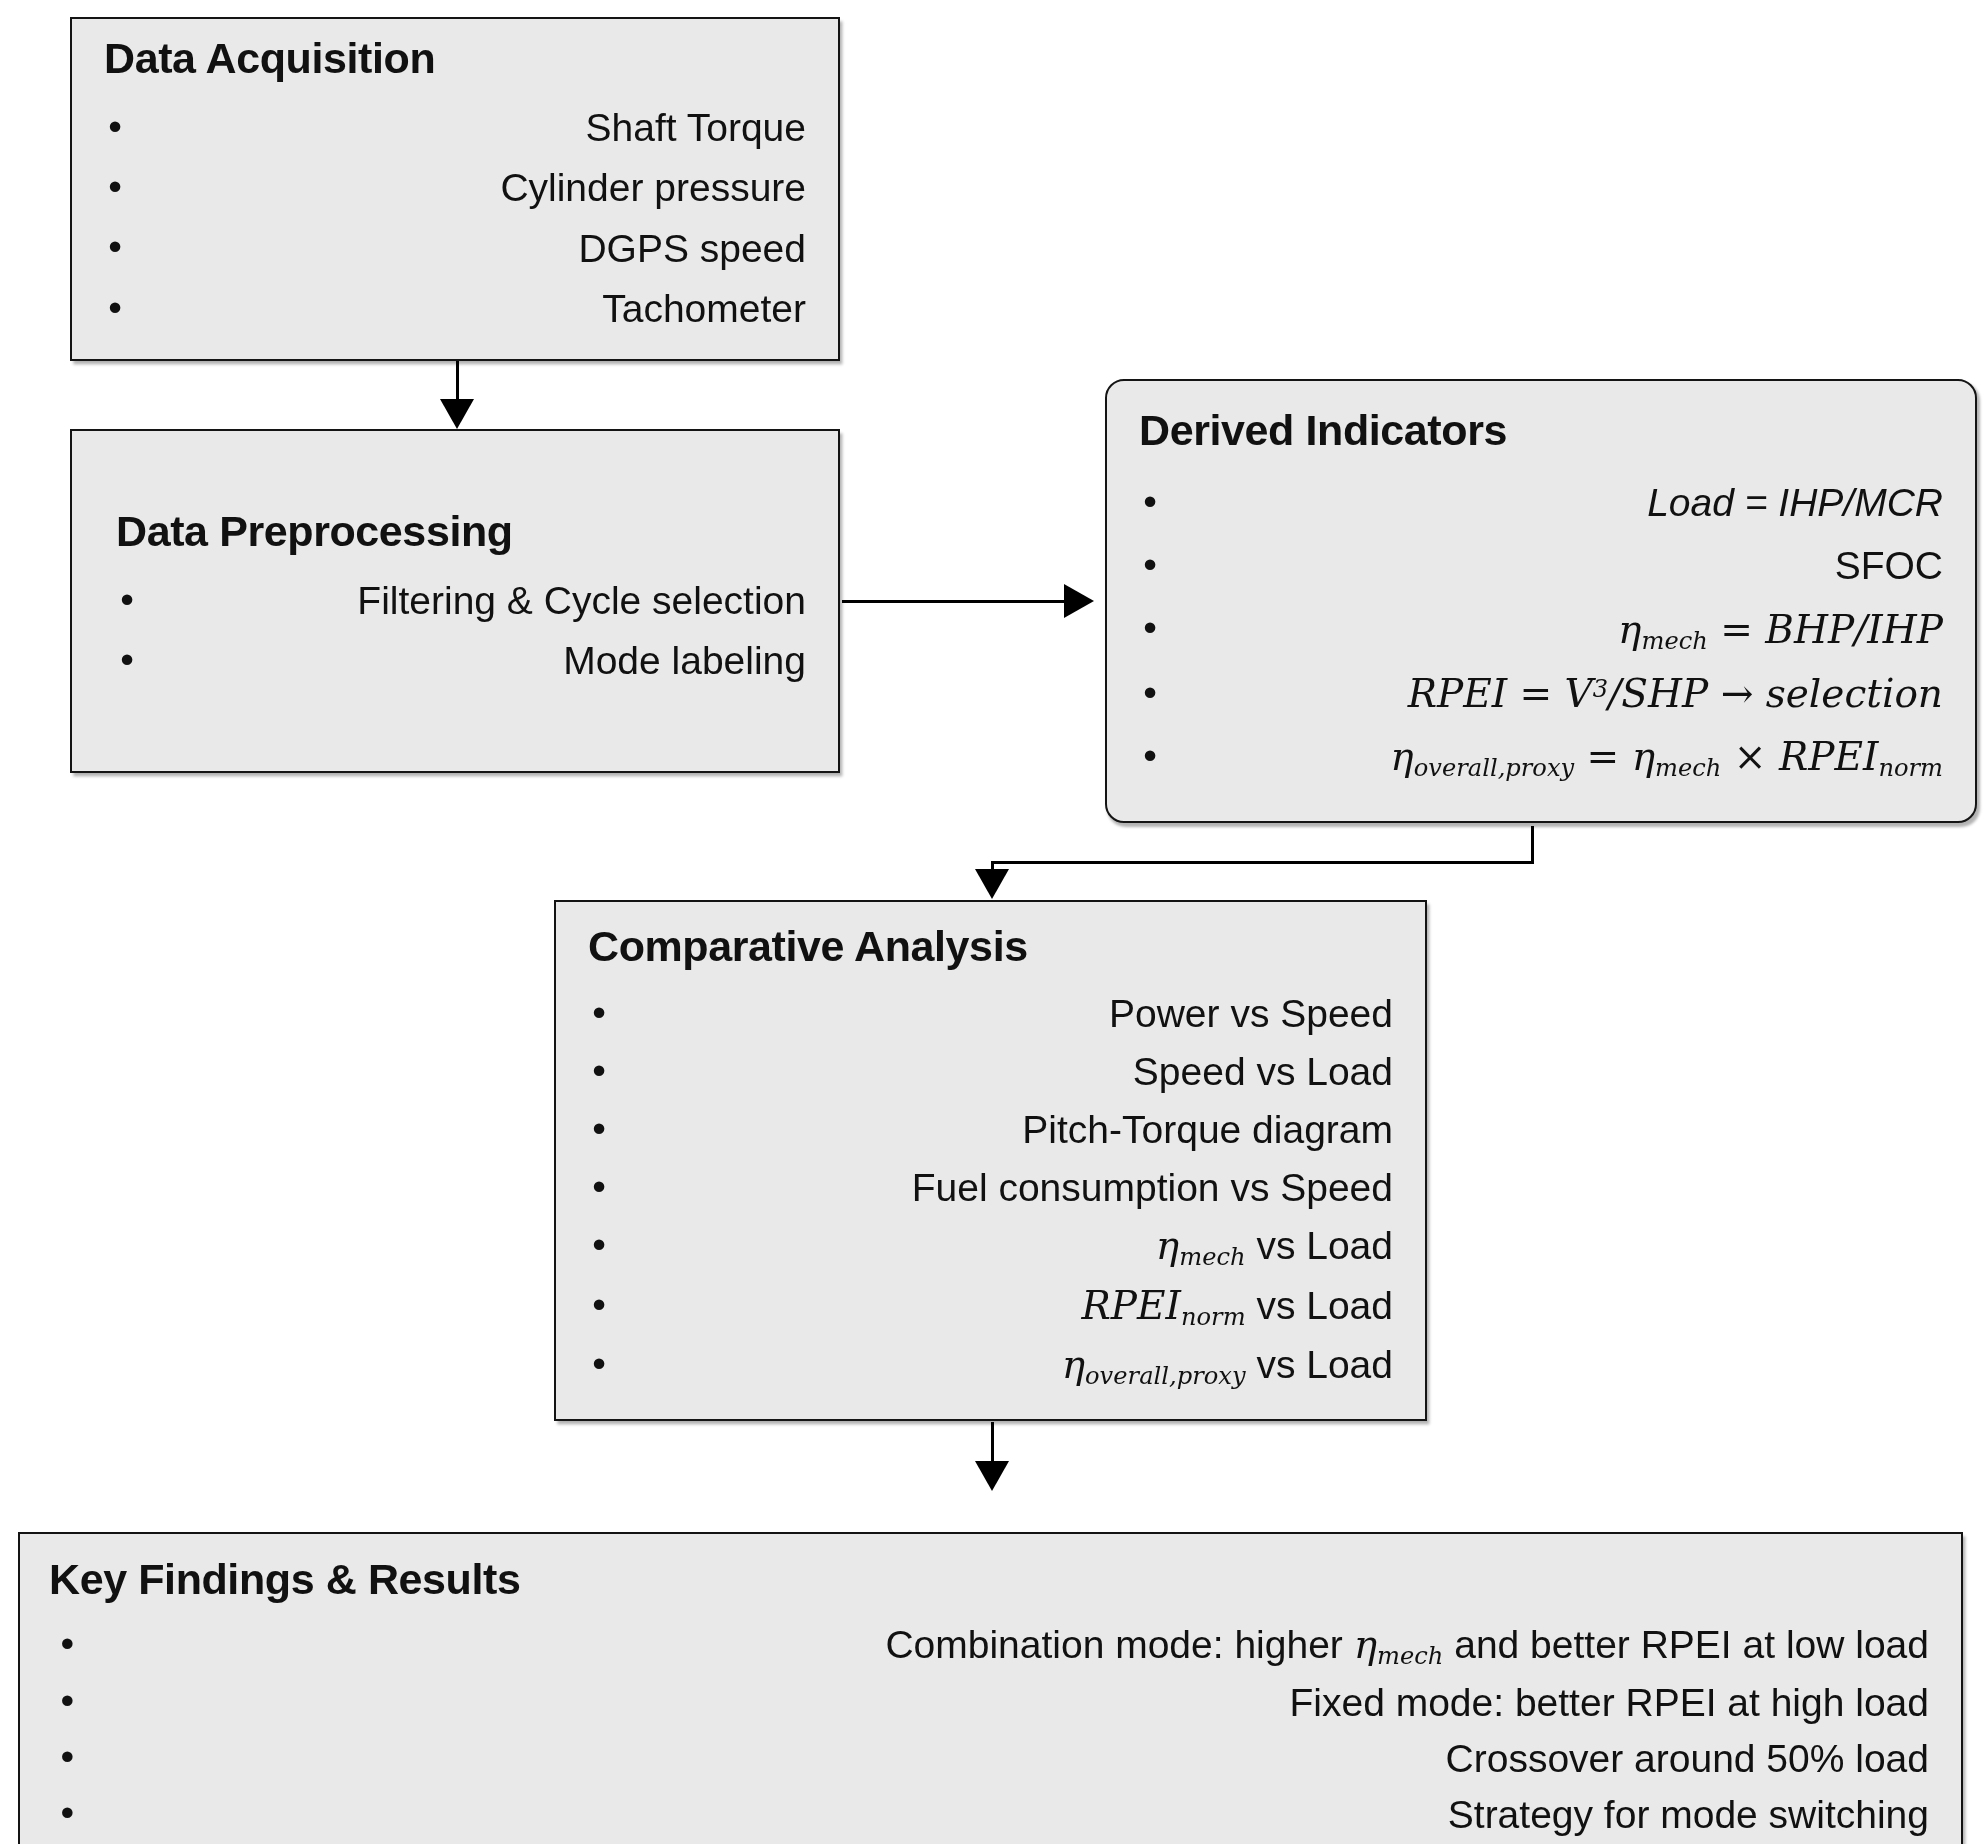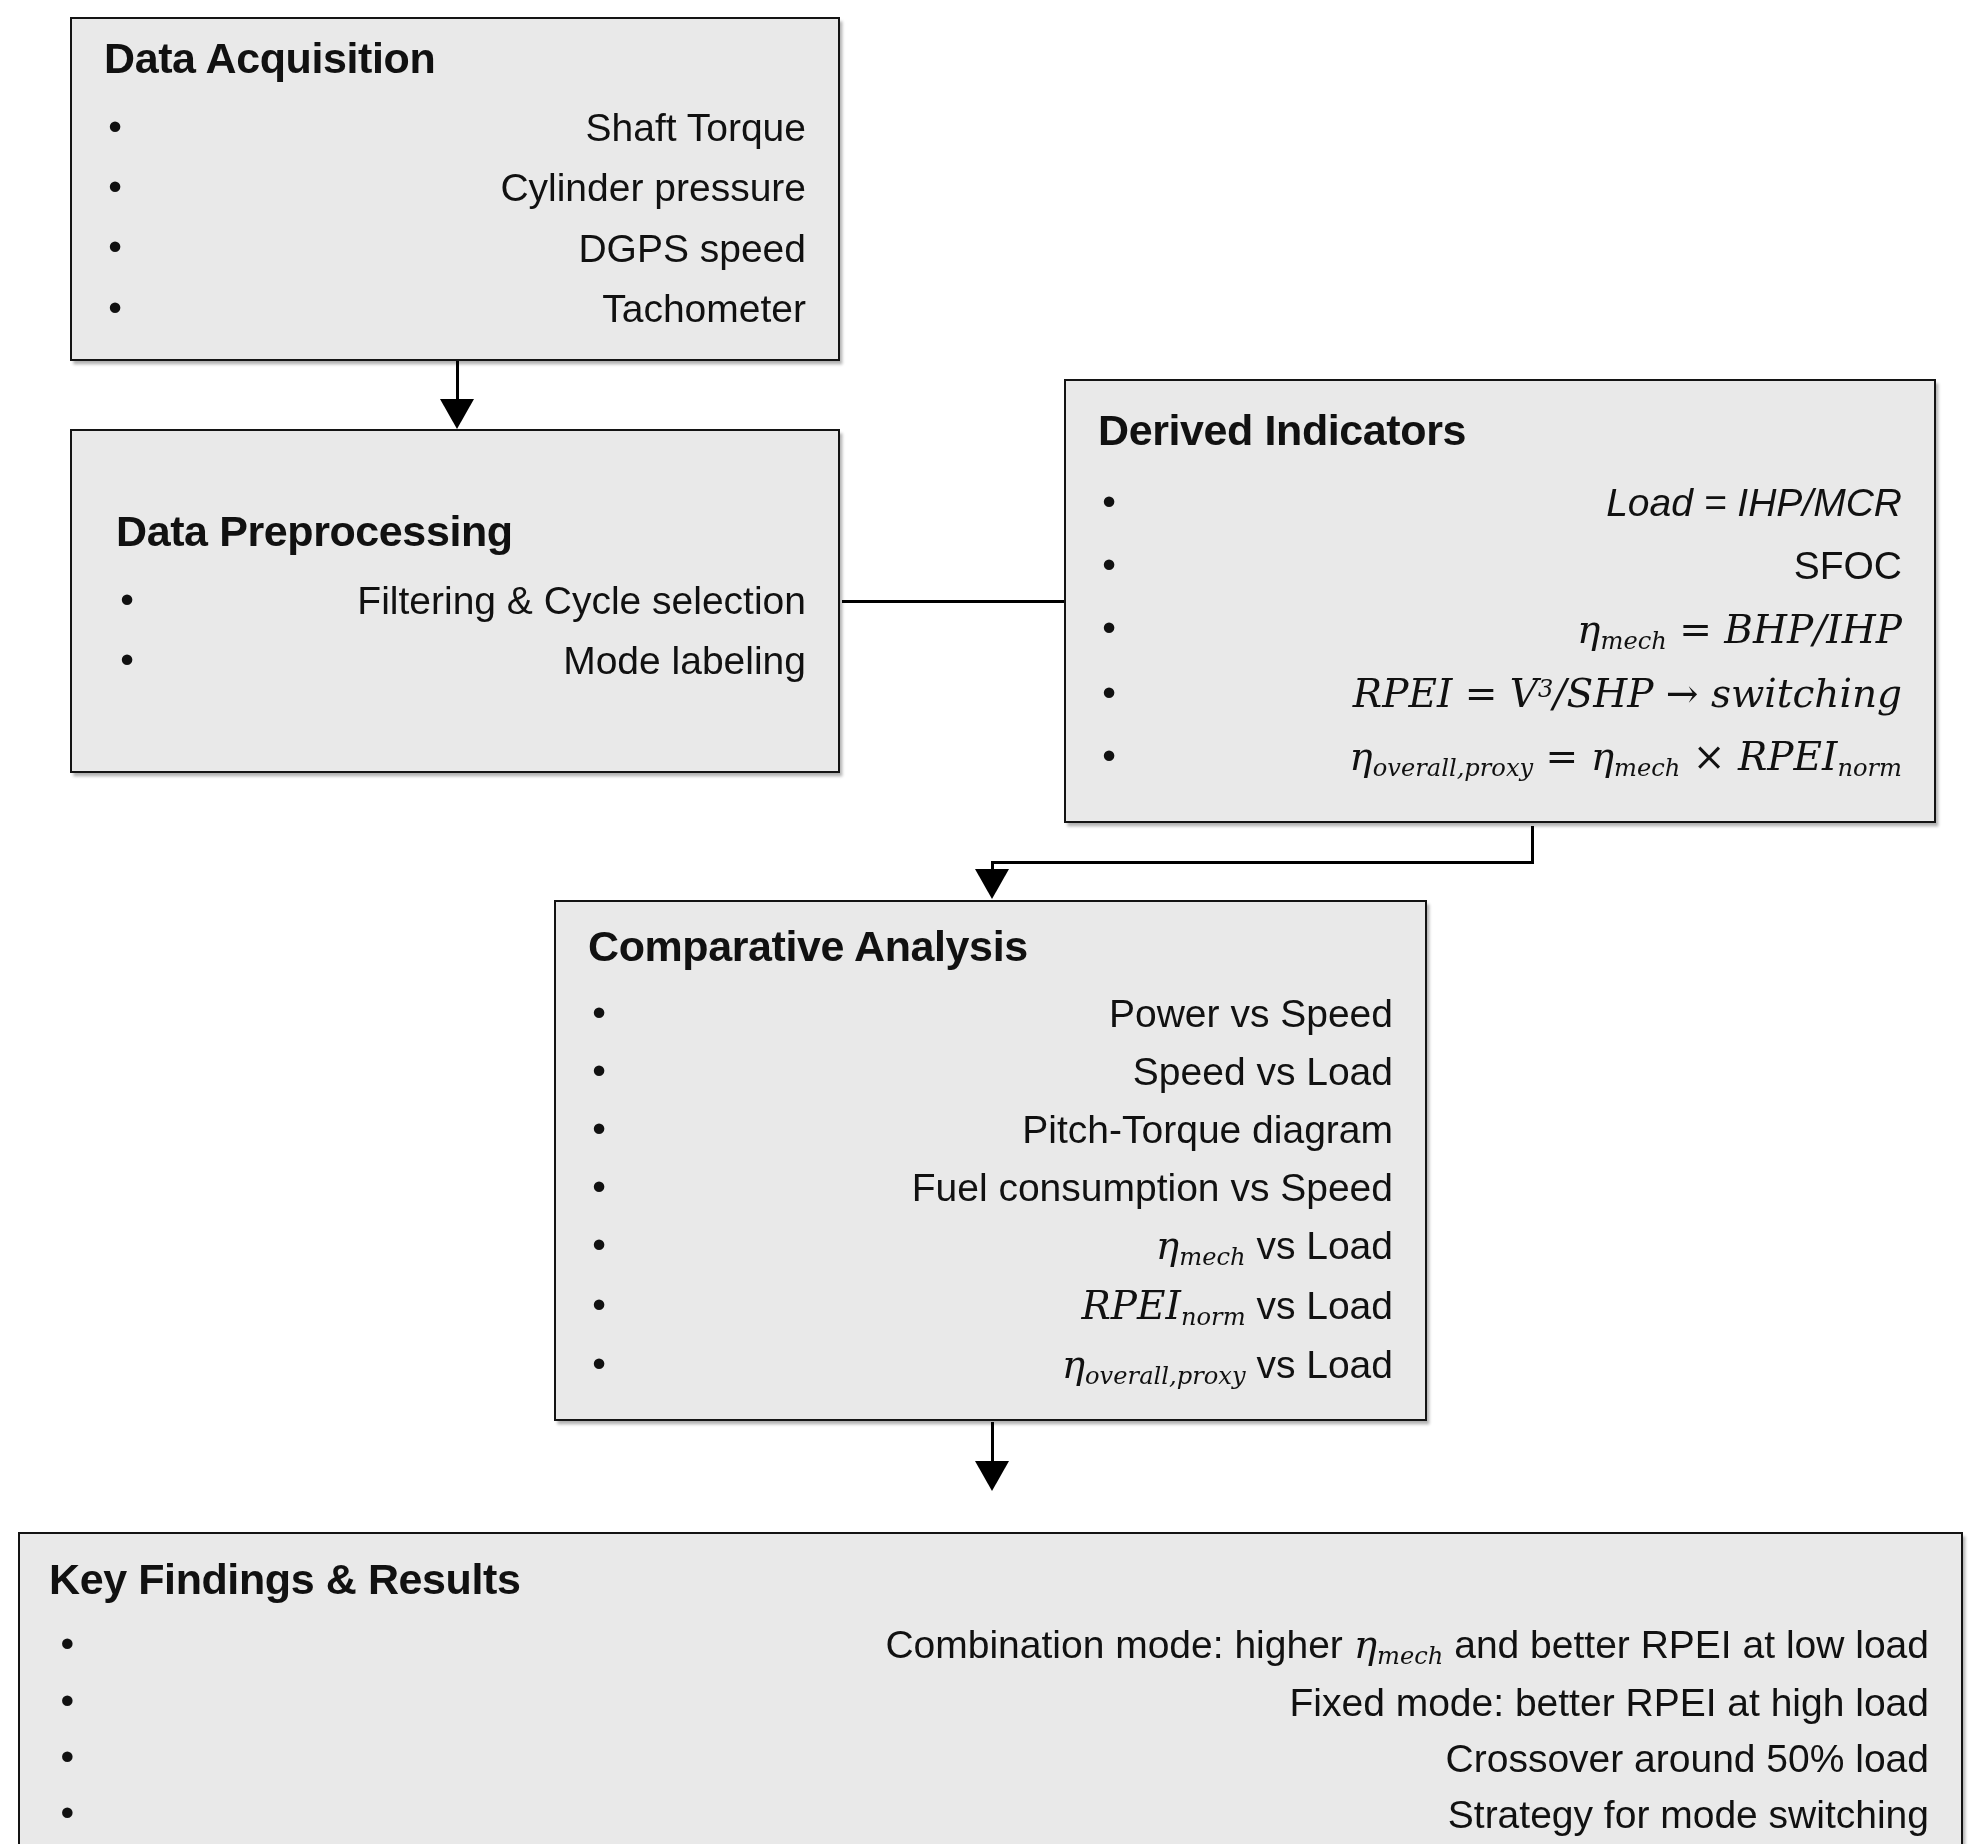--- a/index.html
+++ b/index.html
@@ -103,27 +103,27 @@
     <div class="box-title">Data Preprocessing</div>
     <ul class="box-list">
       <li><span>Filtering &amp; Cycle selection</span></li>
       <li><span>Mode labeling</span></li>
     </ul>
   </div>
 
   <div class="conn hline" style="left:842px; top:600px; width:223px;"></div>
   <div class="arrowhead-right" style="left:1064px; top:584px;"></div>
 
-  <div class="box" id="box-derived-indicators" style="left:1064px; top:379px; width:872px; height:444px;">
+  <div class="box" id="box-derived-indicators" style="left:1105px; top:379px; width:872px; height:444px;border-radius:19px;">
     <div class="box-title">Derived Indicators</div>
     <ul class="box-list">
       <li><span class="it">Load = IHP/MCR</span></li>
       <li><span>SFOC</span></li>
       <li><span class="math">η</span><span class="math sub">mech</span><span class="math"> = BHP/IHP</span></li>
-      <li><span class="math">RPEI = V</span><span class="math sup">3</span><span class="math">/SHP → switching</span></li>
+      <li><span class="math">RPEI = V</span><span class="math sup">3</span><span class="math">/SHP → selection</span></li>
       <li><span class="math">η</span><span class="math sub">overall,proxy</span><span class="math"> = </span><span class="math">η</span><span class="math sub">mech</span><span class="math"> × </span><span class="math">RPEI</span><span class="math sub">norm</span></li>
     </ul>
   </div>
 
   <div class="conn vline" style="left:1531px; top:826px; height:38px;"></div>
   <div class="conn hline" style="left:991px; top:861px; width:543px;"></div>
   <div class="conn vline" style="left:991px; top:863px; height:10px;"></div>
   <div class="arrowhead-down" style="left:975px; top:869px;"></div>
 
   <div class="box" id="box-comparative-analysis" style="left:554px; top:900px; width:873px; height:521px;">

